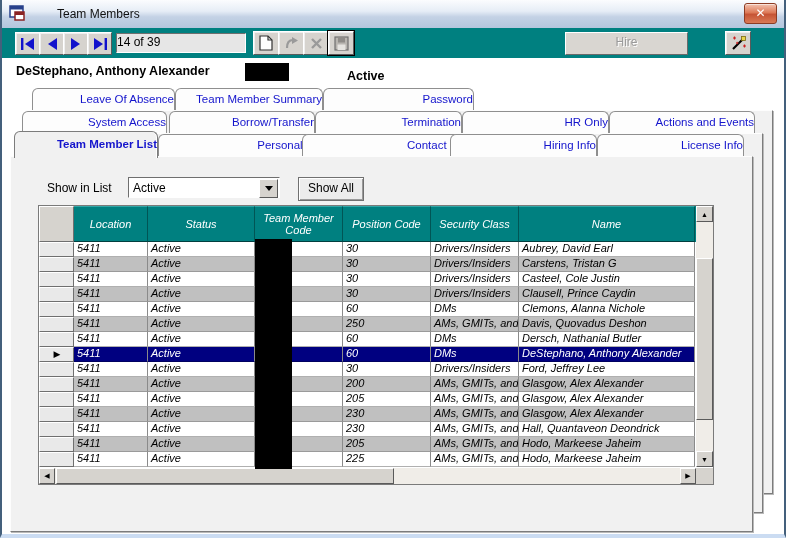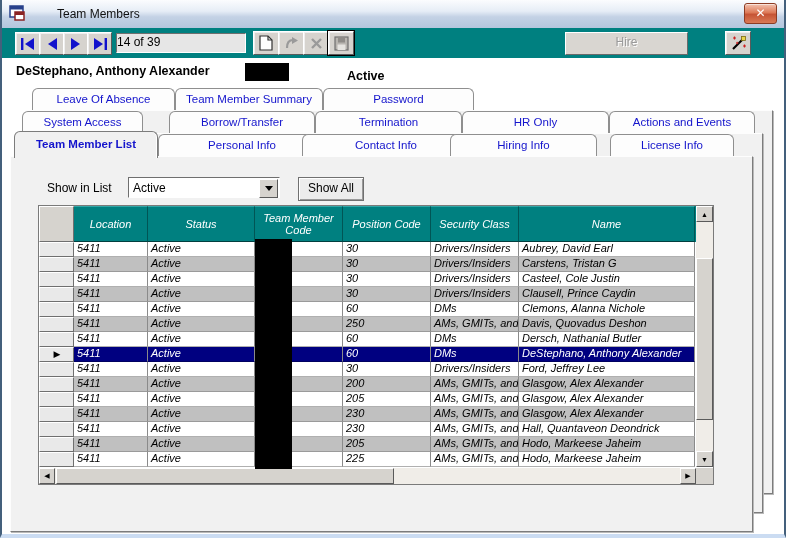--- a/index.html
+++ b/index.html
@@ -31,21 +31,21 @@
   .rec-name{position:absolute;left:14px;top:64px;font-weight:bold;font-size:12.5px;}
   .redact-hdr{position:absolute;left:243px;top:63px;width:44px;height:18px;background:#000;}
   .rec-status{position:absolute;left:345px;top:69px;font-weight:bold;font-size:12.5px;}
   
   .page{position:absolute;background:#f1f1f1;border:1px solid;border-color:#fdfdfd #7c7c7c #7c7c7c #fdfdfd;box-shadow:1px 1px 0 #b9b9b9;}
   .page3{left:24px;top:110px;width:745px;height:382px;}
   .page2{left:16px;top:133px;width:743px;height:378px;}
   .page1{left:8px;top:156px;width:741px;height:374px;}
   
   .tab{position:absolute;height:22px;background:#fdfdfd;border:1px solid #8f8f8f;border-bottom:none;
-    border-radius:6px 6px 0 0;color:#1414cc;text-align:center;line-height:21px;font-size:11.5px;box-sizing:border-box;z-index:3;}
+    border-radius:6px 6px 0 0;color:#1414cc;text-align:right;line-height:21px;font-size:11.5px;box-sizing:border-box;z-index:3;}
   .tab.r1{top:88px;}  .tab.r2{top:111px;}  .tab.r3{top:134px;}
   .tab.active{top:131px;height:27px;background:#f1f1f1;font-weight:bold;z-index:6;line-height:24px;
     border-color:#7c7c7c;box-shadow:-1px 0 0 #fff inset;}
   
   .filter-label{position:absolute;left:45px;top:181px;font-size:12px;z-index:7;}
   .combo{position:absolute;left:126px;top:177px;width:152px;height:21px;background:#fff;
     border:1px solid;border-color:#6f6f6f #ffffff #ffffff #6f6f6f;box-sizing:border-box;z-index:7;}
   .combo-text{position:absolute;left:4px;top:3px;font-size:12px;}
   .combo-btn{position:absolute;right:1px;top:1px;width:17px;height:17px;background:#d6d3ce;
     border:1px solid;border-color:#ffffff #5a5a5a #5a5a5a #ffffff;display:flex;align-items:center;justify-content:center;}
@@ -171,31 +171,31 @@
   <div class="rec-status">Active</div>
 
   <div class="page page3"></div>
   <div class="page page2"></div>
   <div class="page page1"></div>
 
   <div class="tab r1" style="left:30px;width:143px">Leave Of Absence</div>
   <div class="tab r1" style="left:173px;width:148px">Team Member Summary</div>
   <div class="tab r1" style="left:321px;width:151px">Password</div>
 
-  <div class="tab r2" style="left:20px;width:121px">System Access</div>
+  <div class="tab r2" style="left:20px;width:145px">System Access</div>
   <div class="tab r2" style="left:167px;width:146px">Borrow/Transfer</div>
   <div class="tab r2" style="left:313px;width:147px">Termination</div>
   <div class="tab r2" style="left:460px;width:147px">HR Only</div>
   <div class="tab r2" style="left:607px;width:146px">Actions and Events</div>
 
   <div class="tab r3 active" style="left:12px;width:144px">Team Member List</div>
   <div class="tab r3" style="left:156px;width:168px">Personal Info</div>
   <div class="tab r3" style="left:300px;width:168px">Contact Info</div>
   <div class="tab r3" style="left:448px;width:147px">Hiring Info</div>
-  <div class="tab r3" style="left:608px;width:124px">License Info</div>
+  <div class="tab r3" style="left:595px;width:147px">License Info</div>
 
   <div class="filter-label">Show in List</div>
   <div class="combo">
     <span class="combo-text">Active</span>
     <div class="combo-btn">
       <div class="arrow-down"></div>
     </div>
   </div>
   <div class="showall-btn">Show All</div>
 

